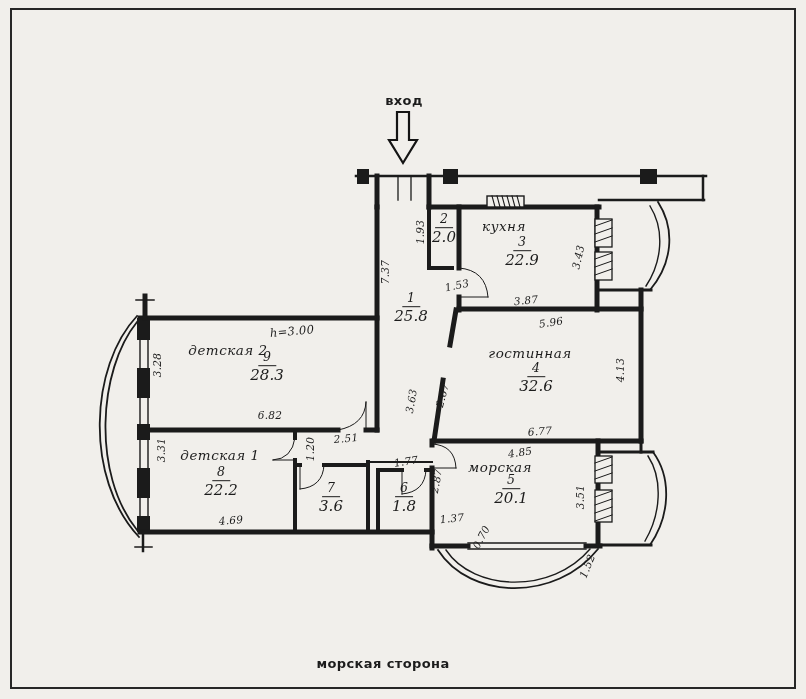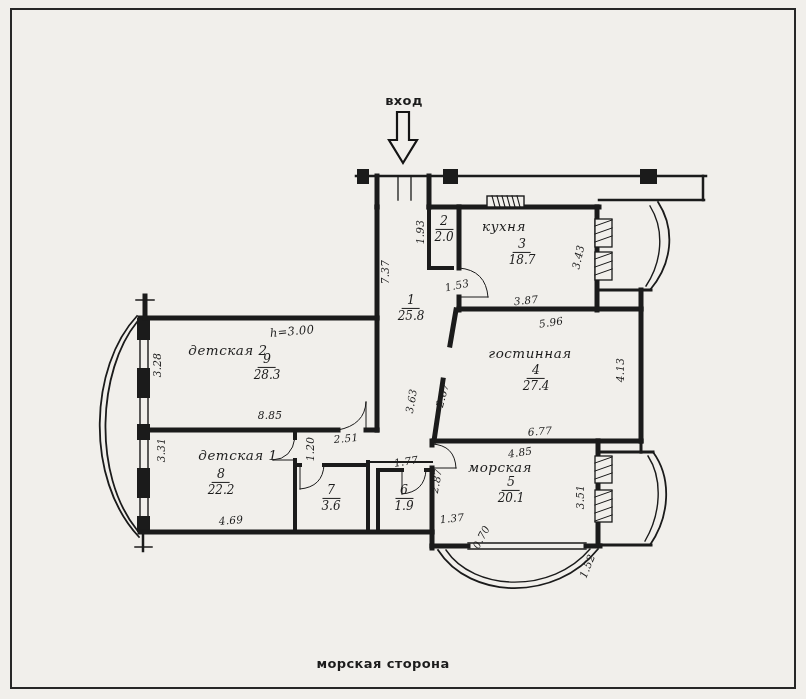--- a/index.html
+++ b/index.html
@@ -9,21 +9,21 @@
   .frame{position:absolute;left:10px;top:8px;width:786px;height:681px;border:2px solid #272727;pointer-events:none}
   .plan{position:absolute;left:0;top:0}
   .lbl{position:absolute;font-size:10.5px;font-style:italic;letter-spacing:.3px;white-space:nowrap;
        transform:translate(-50%,-50%) rotate(var(--r,0deg))}
   .cap{position:absolute;font-family:"DejaVu Sans","Liberation Sans",sans-serif;font-weight:700;font-size:13px;
        white-space:nowrap;letter-spacing:.4px;transform:translate(-50%,-50%)}
   .roomname{position:absolute;font-size:13.5px;font-style:italic;letter-spacing:.5px;white-space:nowrap;
        transform:translate(-50%,-50%)}
   .roomfrac{position:absolute;transform:translate(-50%,-50%);text-align:center;font-style:italic;line-height:1.15}
   .roomfrac .num{display:inline-block;padding:0 5px 1px;border-bottom:1.4px solid #1c1c1c;font-size:12.5px}
-  .roomfrac .area{font-size:12px;padding-top:1px}
+  .roomfrac .area{font-size:15px;padding-top:1px}
 </style>
 </head>
 <body>
 
 <div class="page">
 
   <div class="frame"></div>
 
   <svg class="plan" width="806" height="699" viewBox="0 0 806 699">
     <g stroke="#1b1b1b" fill="none" stroke-linecap="square">
@@ -136,45 +136,45 @@
     </g>
   </svg>
 
   <div class="cap" style="left:404px;top:100px">вход</div>
   <div class="cap" style="left:383px;top:663px">морская сторона</div>
 
   <div class="roomname" style="left:504px;top:226px">кухня</div>
   <div class="roomname" style="left:530px;top:353px">гостинная</div>
   <div class="roomname" style="left:500px;top:467px">морская</div>
   <div class="roomname" style="left:228px;top:350px">детская 2</div>
-  <div class="roomname" style="left:238px;top:455px">детская 1</div>
+  <div class="roomname" style="left:220px;top:455px">детская 1</div>
 
   <div class="roomfrac" style="left:411px;top:307px">
     <div class="num">1</div>
     <div class="area">25.8</div>
   </div>
   <div class="roomfrac" style="left:444px;top:228px">
     <div class="num">2</div>
     <div class="area">2.0</div>
   </div>
   <div class="roomfrac" style="left:522px;top:251px">
     <div class="num">3</div>
-    <div class="area">18.7</div>
+    <div class="area">22.9</div>
   </div>
   <div class="roomfrac" style="left:536px;top:377px">
     <div class="num">4</div>
-    <div class="area">27.4</div>
+    <div class="area">32.6</div>
   </div>
   <div class="roomfrac" style="left:511px;top:489px">
     <div class="num">5</div>
     <div class="area">20.1</div>
   </div>
   <div class="roomfrac" style="left:404px;top:497px">
     <div class="num">6</div>
-    <div class="area">1.9</div>
+    <div class="area">1.8</div>
   </div>
   <div class="roomfrac" style="left:331px;top:497px">
     <div class="num">7</div>
     <div class="area">3.6</div>
   </div>
   <div class="roomfrac" style="left:221px;top:481px">
     <div class="num">8</div>
     <div class="area">22.2</div>
   </div>
   <div class="roomfrac" style="left:267px;top:366px">
@@ -184,21 +184,21 @@
 
   <div class="lbl" style="left:292px;top:331px;--r:-5deg;font-size:11.5px">h=3.00</div>
 
   <div class="lbl" style="left:420px;top:232px;--r:-90deg">1.93</div>
   <div class="lbl" style="left:385px;top:272px;--r:-90deg">7.37</div>
   <div class="lbl" style="left:457px;top:285px;--r:-12deg">1.53</div>
   <div class="lbl" style="left:578px;top:257px;--r:-78deg">3.43</div>
   <div class="lbl" style="left:526px;top:300px;--r:-6deg">3.87</div>
   <div class="lbl" style="left:551px;top:322px;--r:-8deg">5.96</div>
   <div class="lbl" style="left:157px;top:365px;--r:-90deg">3.28</div>
-  <div class="lbl" style="left:270px;top:415px">8.85</div>
+  <div class="lbl" style="left:270px;top:415px">6.82</div>
   <div class="lbl" style="left:346px;top:438px;--r:-5deg">2.51</div>
   <div class="lbl" style="left:411px;top:401px;--r:-80deg">3.63</div>
   <div class="lbl" style="left:442px;top:395px;--r:-75deg">2.67</div>
   <div class="lbl" style="left:540px;top:431px;--r:-4deg">6.77</div>
   <div class="lbl" style="left:620px;top:370px;--r:-90deg">4.13</div>
   <div class="lbl" style="left:161px;top:450px;--r:-90deg">3.31</div>
   <div class="lbl" style="left:310px;top:449px;--r:-90deg">1.20</div>
   <div class="lbl" style="left:406px;top:461px;--r:-8deg">1.77</div>
   <div class="lbl" style="left:436px;top:481px;--r:-80deg">2.87</div>
   <div class="lbl" style="left:520px;top:452px;--r:-8deg">4.85</div>

